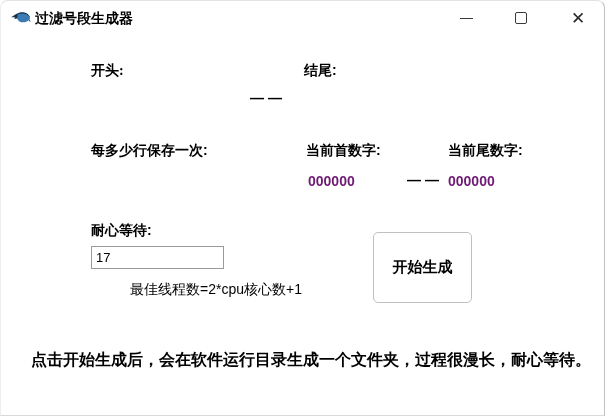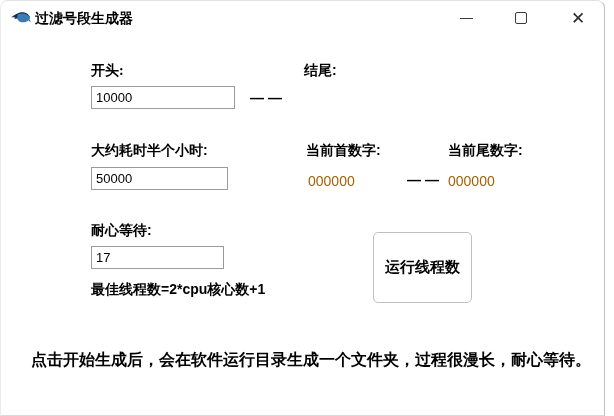--- a/index.html
+++ b/index.html
@@ -34,22 +34,22 @@
   .close-glyph { font-size:17px; color:#2a2a2a; line-height:1; }
   
   .lbl { position:absolute; font-size:14px; font-weight:bold; color:#000; white-space:nowrap; }
   .tb {
     position:absolute; height:23px; border:1px solid #9b9b9b; background:#fff;
     font-family:"Liberation Sans","DejaVu Sans",sans-serif;
     font-size:13px; color:#000; padding:1px 4px; outline:none;
   }
   .dash { position:absolute; font-size:14px; font-weight:bold; color:#000;
           letter-spacing:4px; white-space:nowrap; }
-  .status-val { position:absolute; font-size:14px; color:#a16207; white-space:nowrap; }
-  .hint { position:absolute; font-size:14px; font-weight:bold; color:#000; white-space:nowrap; }
+  .status-val { position:absolute; font-size:14px; color:#701a75; white-space:nowrap;font-weight:bold; }
+  .hint { position:absolute; font-size:14px; font-weight:normal; color:#000; white-space:nowrap;margin-left:39px; }
   .gen-btn {
     position:absolute; left:372px; top:231px; width:99px; height:71px;
     background:#ffffff; border:1px solid #c0c0c0; border-radius:5px;
     font-family:"Liberation Sans","DejaVu Sans",sans-serif;
     font-size:15px; font-weight:bold; color:#000; cursor:pointer;
   }
   
   .footer-line { position:absolute; left:30px; font-size:16px; font-weight:bold;
                  color:#000; white-space:nowrap;text-align:center; }
   .footer-1 { top:349px; }
@@ -74,35 +74,33 @@
       </div>
       <div class="ctl ctl-max" title="Maximize">
         <span class="max-glyph"></span>
       </div>
       <div class="ctl ctl-close" title="Close">
         <span class="close-glyph">✕</span>
       </div>
     </div>
 
     <div class="lbl" style="left:90px; top:61px;font-family:Liberation Serif, serif;">开头:</div>
-    <input class="tb" style="left: 90px; top: 85px; width: 144px;" value="10000">
     <div class="dash" style="left:249px; top:89px;">——</div>
     <div class="lbl" style="left:303px; top:61px;">结尾:</div>
 
-    <div class="lbl" style="left:90px; top:141px;">大约耗时半个小时:</div>
-    <input class="tb" style="left: 90px; top: 166px; width: 137px;" value="50000">
+    <div class="lbl" style="left:90px; top:141px;">每多少行保存一次:</div>
 
     <div class="lbl" style="left:447px; top:141px;">当前尾数字:</div>
     <div class="lbl" style="left:305px; top:141px;">当前首数字:</div>
     <div class="status-val" style="left:307px; top:172px;">000000</div>
     <div class="dash" style="left:406px; top:171px;">——</div>
     <div class="status-val" style="left:447px; top:172px;">000000</div>
 
     <div class="lbl" style="left:90px; top:221px;">耐心等待:</div>
     <input class="tb" style="left: 90px; top: 245px; width: 133px;" value="17">
     <div class="hint" style="left:90px; top:280px;">最佳线程数=2*cpu核心数+1</div>
 
-    <button class="gen-btn">运行线程数</button>
+    <button class="gen-btn">开始生成</button>
 
     <div class="footer-line footer-1">点击开始生成后，会在软件运行目录生成一个文件夹，过程很漫长，耐心等待。</div>
 
   </div>
 </div>
 
 </body></html>

